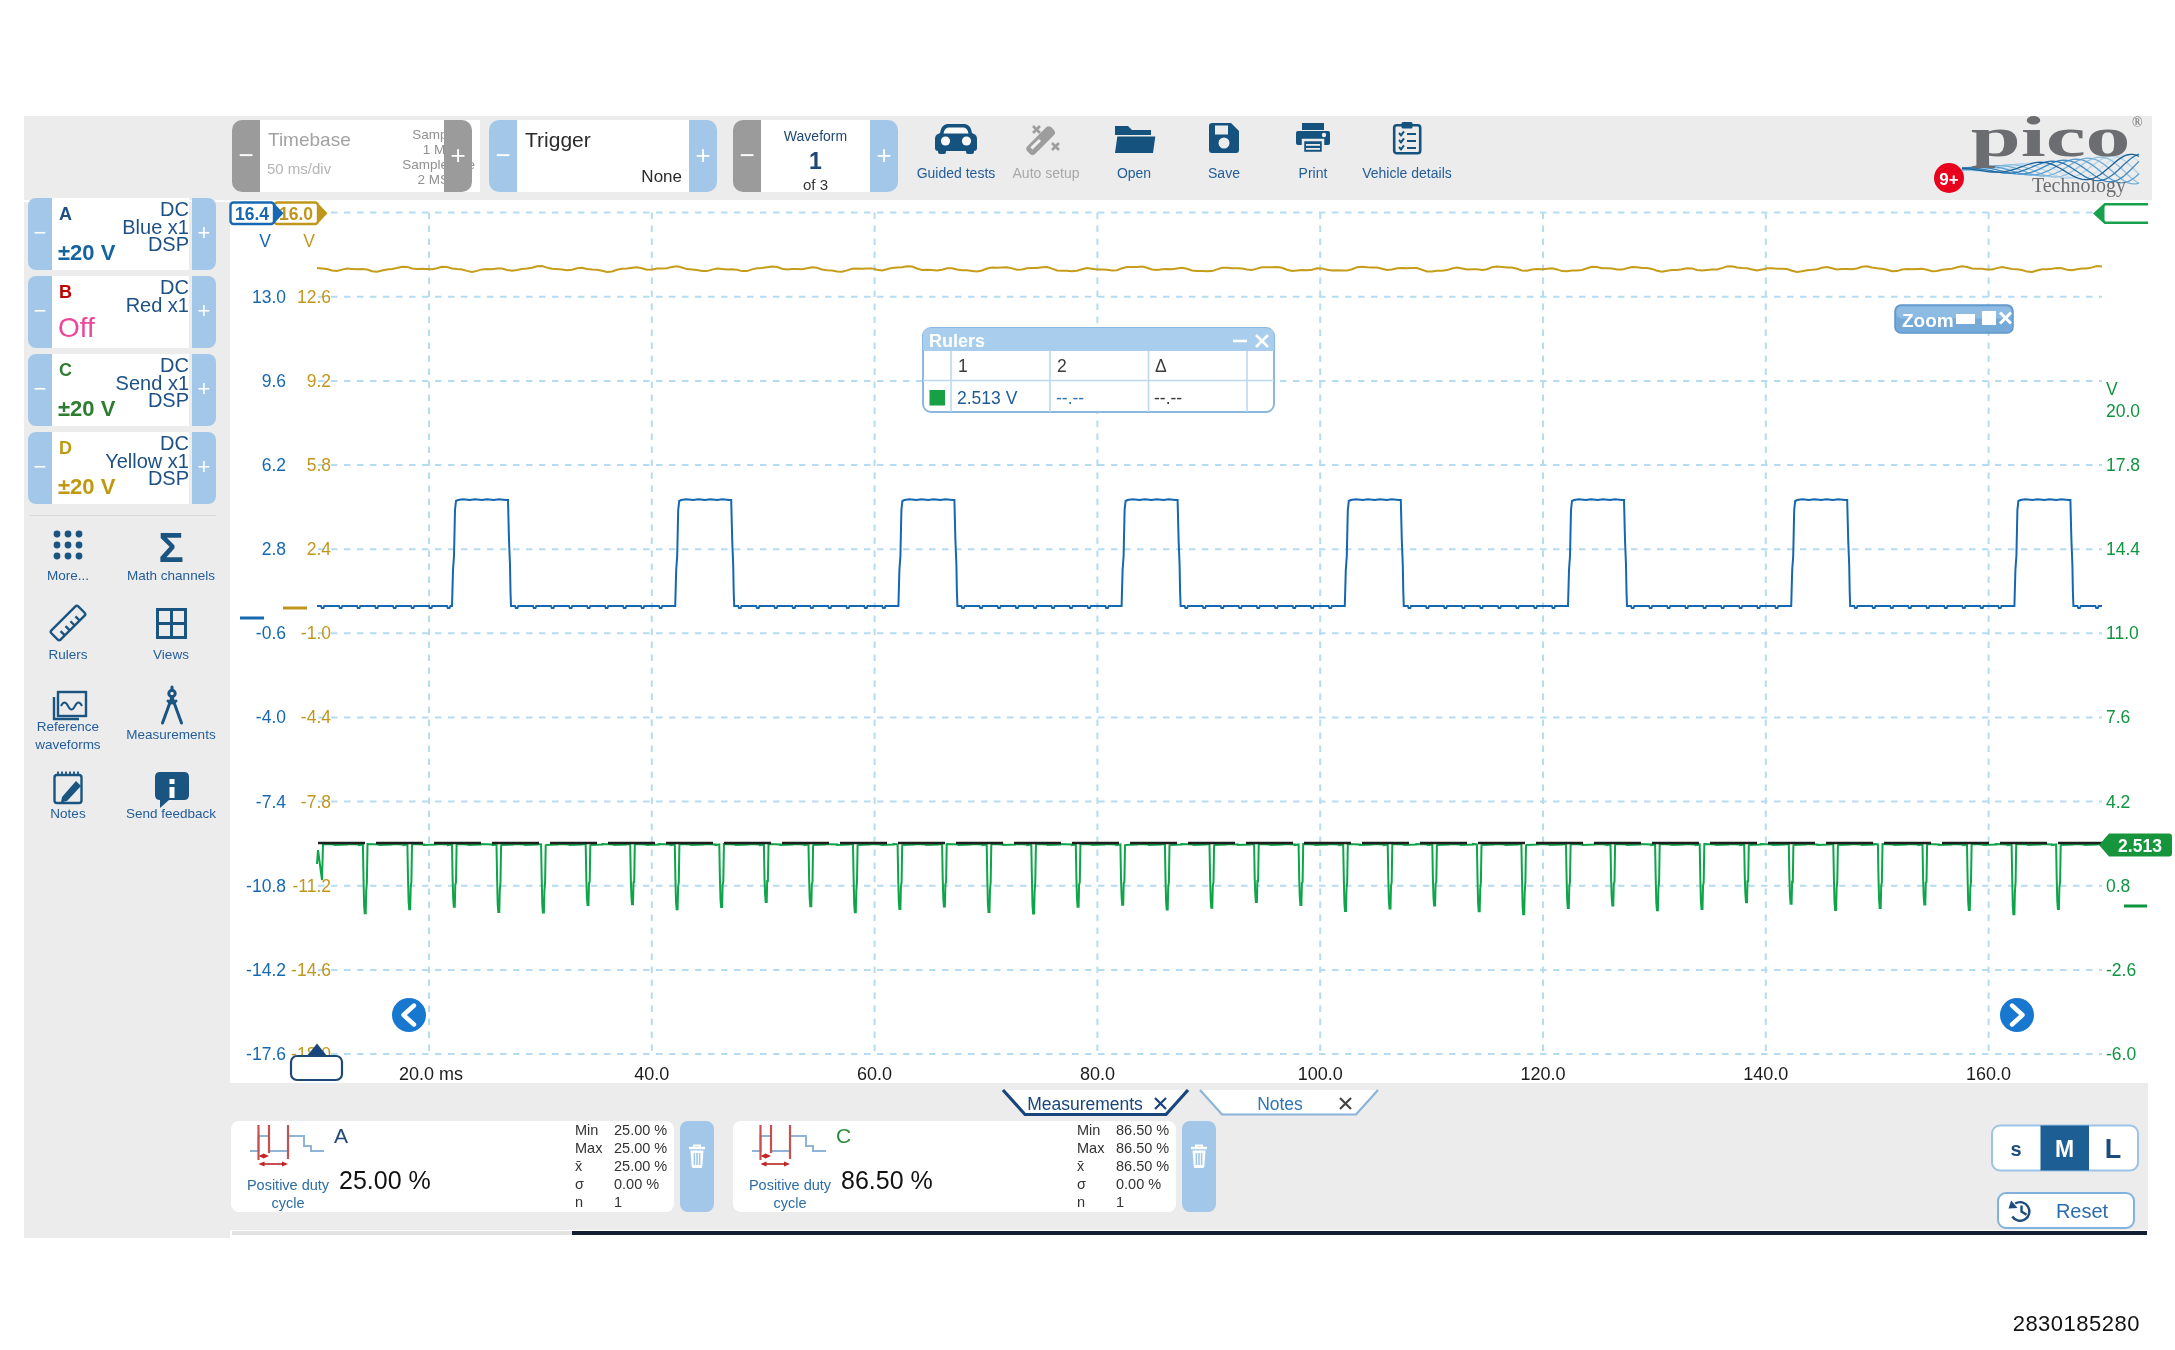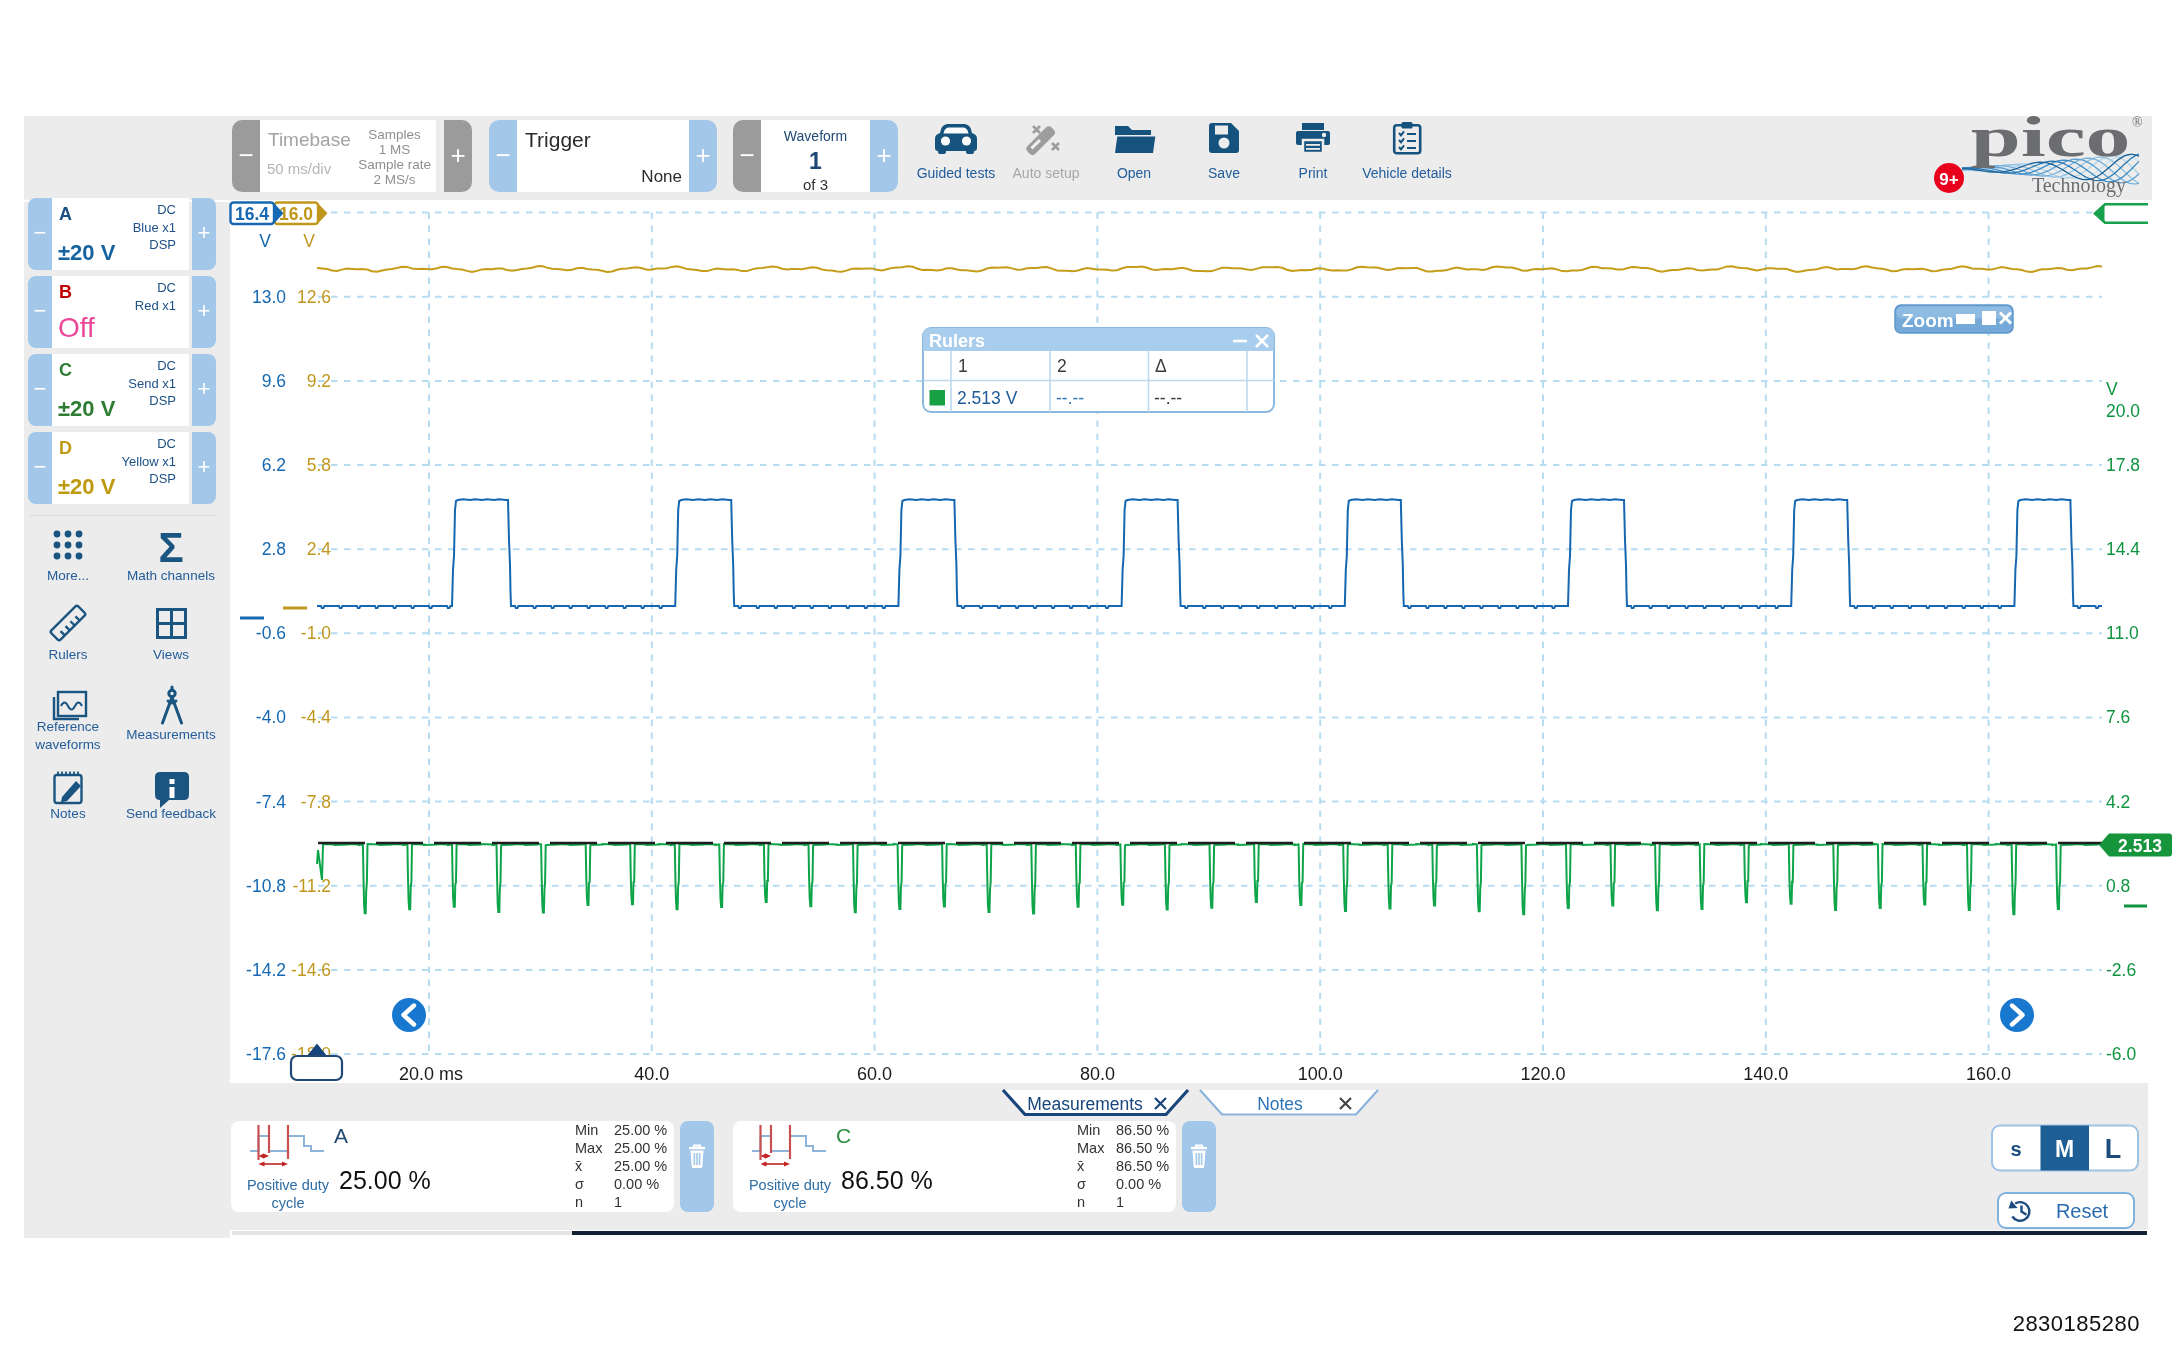--- a/index.html
+++ b/index.html
@@ -10,34 +10,34 @@
 .stopped span { position:absolute; left:23px; right:0; top:26px; text-align:center; font-size:18.5px; color:#c00000; }
 .ctl { position:absolute; top:120px; height:72px; }
 .btn { position:absolute; top:0; bottom:0; width:28px; color:#fff; font-size:26px; text-align:center; line-height:70px; }
 .gray { background:#9b9b9b; }
 .blue { background:#a3c7e8; }
 .mid { position:absolute; top:0; bottom:0; background:#fff; }
 .rsm { position:absolute; right:5px; top:7px; text-align:center; font-size:13.5px; color:#909090; line-height:15px; }
 .chan { position:absolute; left:28px; width:188px; height:72px; }
 .cbtn { position:absolute; top:0; bottom:0; width:24px; background:#a3c7e8; color:#fff; font-size:22px; text-align:center; line-height:70px; }
 .cmid { position:absolute; left:24px; right:27px; top:0; bottom:0; background:#fff; overflow:hidden; }
-.crows { position:absolute; right:-3px; top:3px; text-align:right; font-size:13px; color:#1d5186; line-height:17.5px; padding-right:16px; }
+.crows { position:absolute; right:-3px; top:3px; text-align:right; font-size:20px; color:#1d5186; line-height:17.5px; padding-right:3px; }
 svg { position:absolute; left:0; top:0; }
 .num { position:absolute; left:0; top:1311px; width:2140px; text-align:right; font-size:22px; font-weight:400; color:#111; letter-spacing:0.5px; }
 </style></head>
 <body>
 <div id="page">
 <div class="bg" style="left:24px;top:116px;width:2128px;height:84px"></div>
 <div class="bg" style="left:24px;top:202px;width:206px;height:1036px"></div>
 <div class="bg" style="left:230px;top:1083px;width:1918px;height:147px"></div>
 <div style="position:absolute;left:30px;top:515px;width:186px;height:1px;background:#d9d9d9"></div>
 
 <div class="ctl" style="left:232px;width:240px">
   <div class="btn gray" style="left:0;border-radius:10px 0 0 10px">−</div>
-  <div class="mid" style="left:28px;width:176px">
+  <div class="mid" style="left:28px;width:220px">
     <div style="position:absolute;left:8px;top:9px;font-size:19px;color:#a3a3a3">Timebase</div>
     <div style="position:absolute;left:7px;top:40px;font-size:15px;color:#b5b5b5">50 ms/div</div>
     <div class="rsm">
           <div>Samples</div>
           <div>1 MS</div>
           <div>Sample rate</div>
           <div>2 MS/s</div>
         </div>
   </div>
   <div class="btn gray" style="right:0;border-radius:0 10px 10px 0">+</div>

